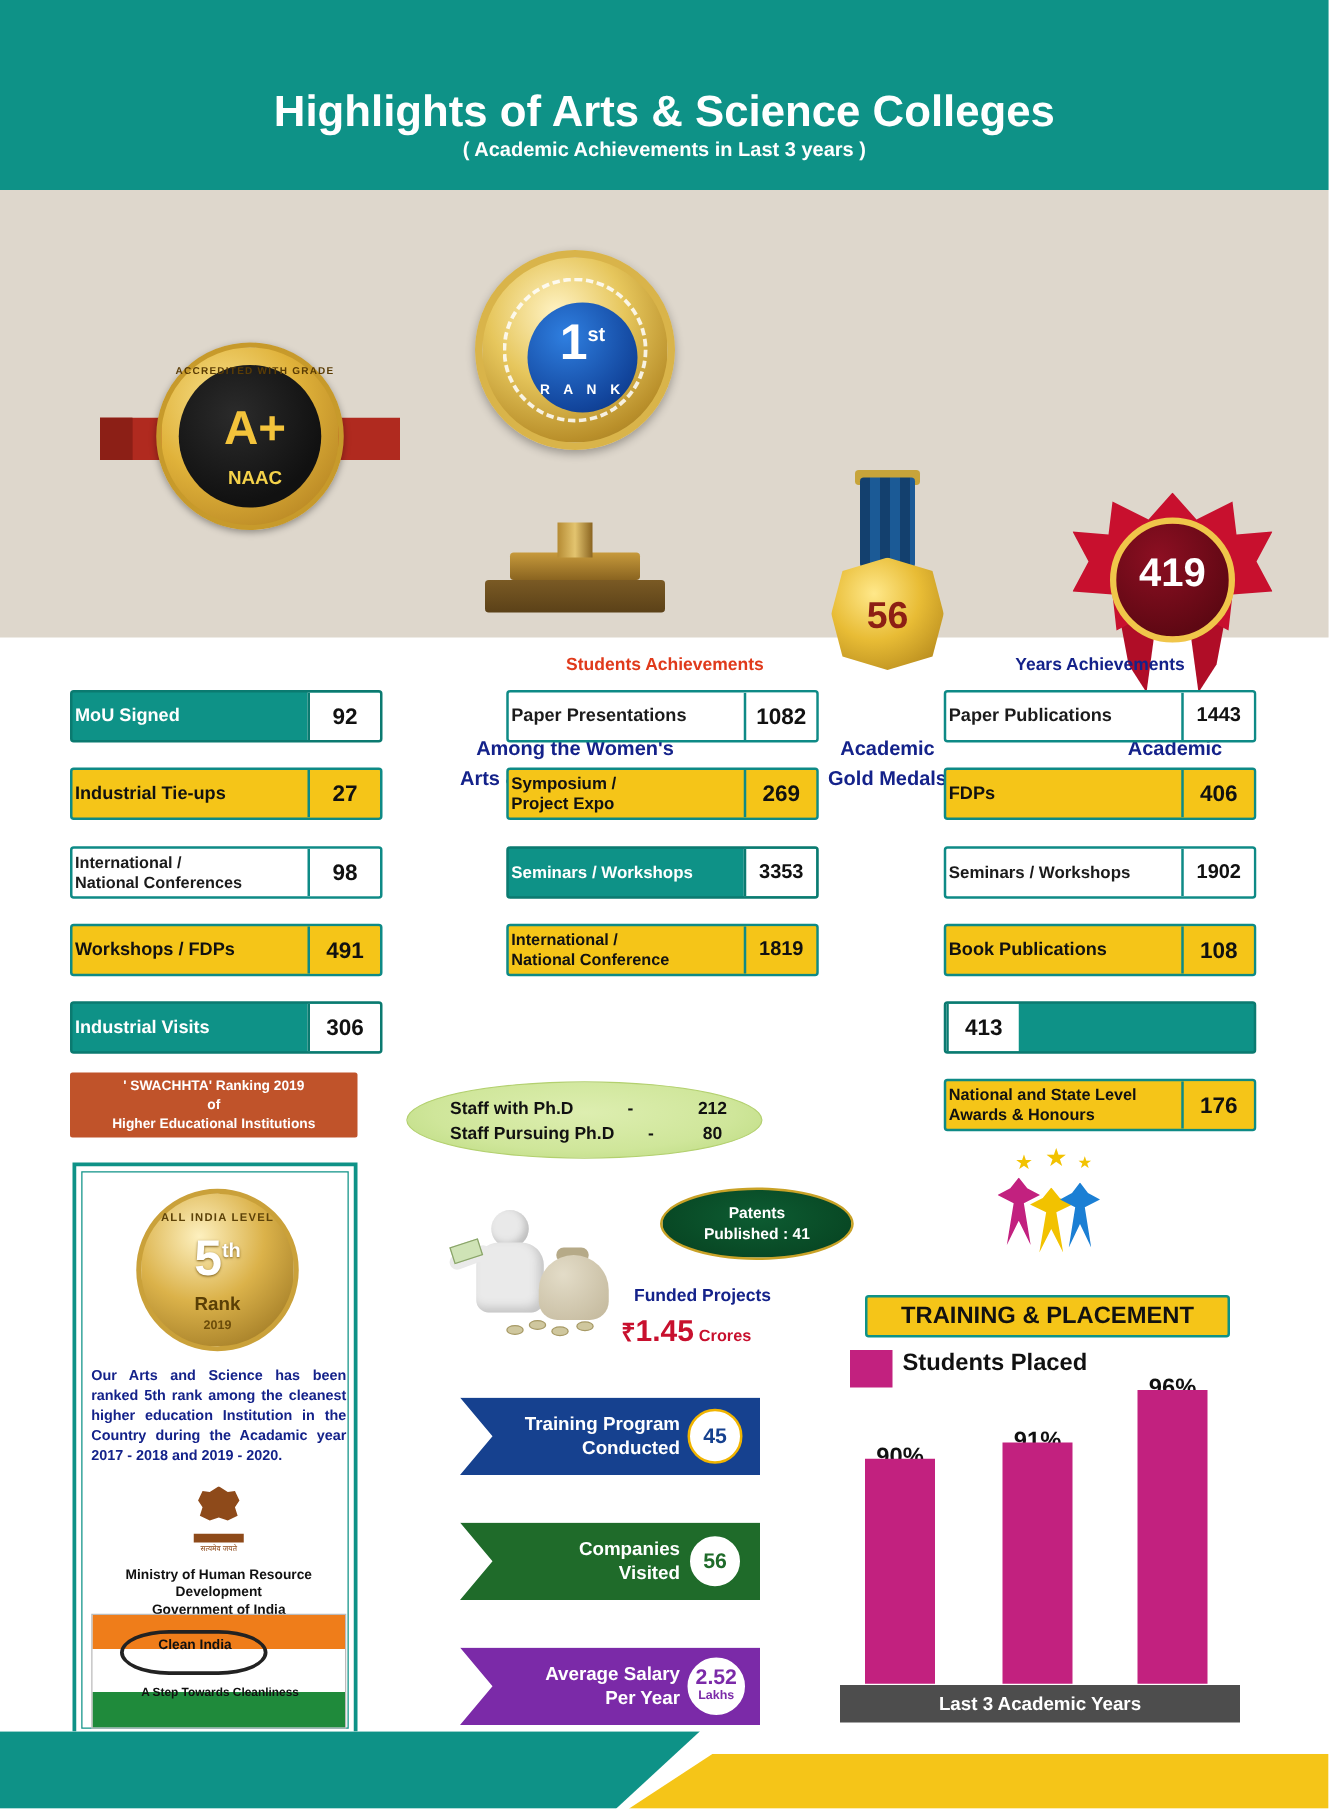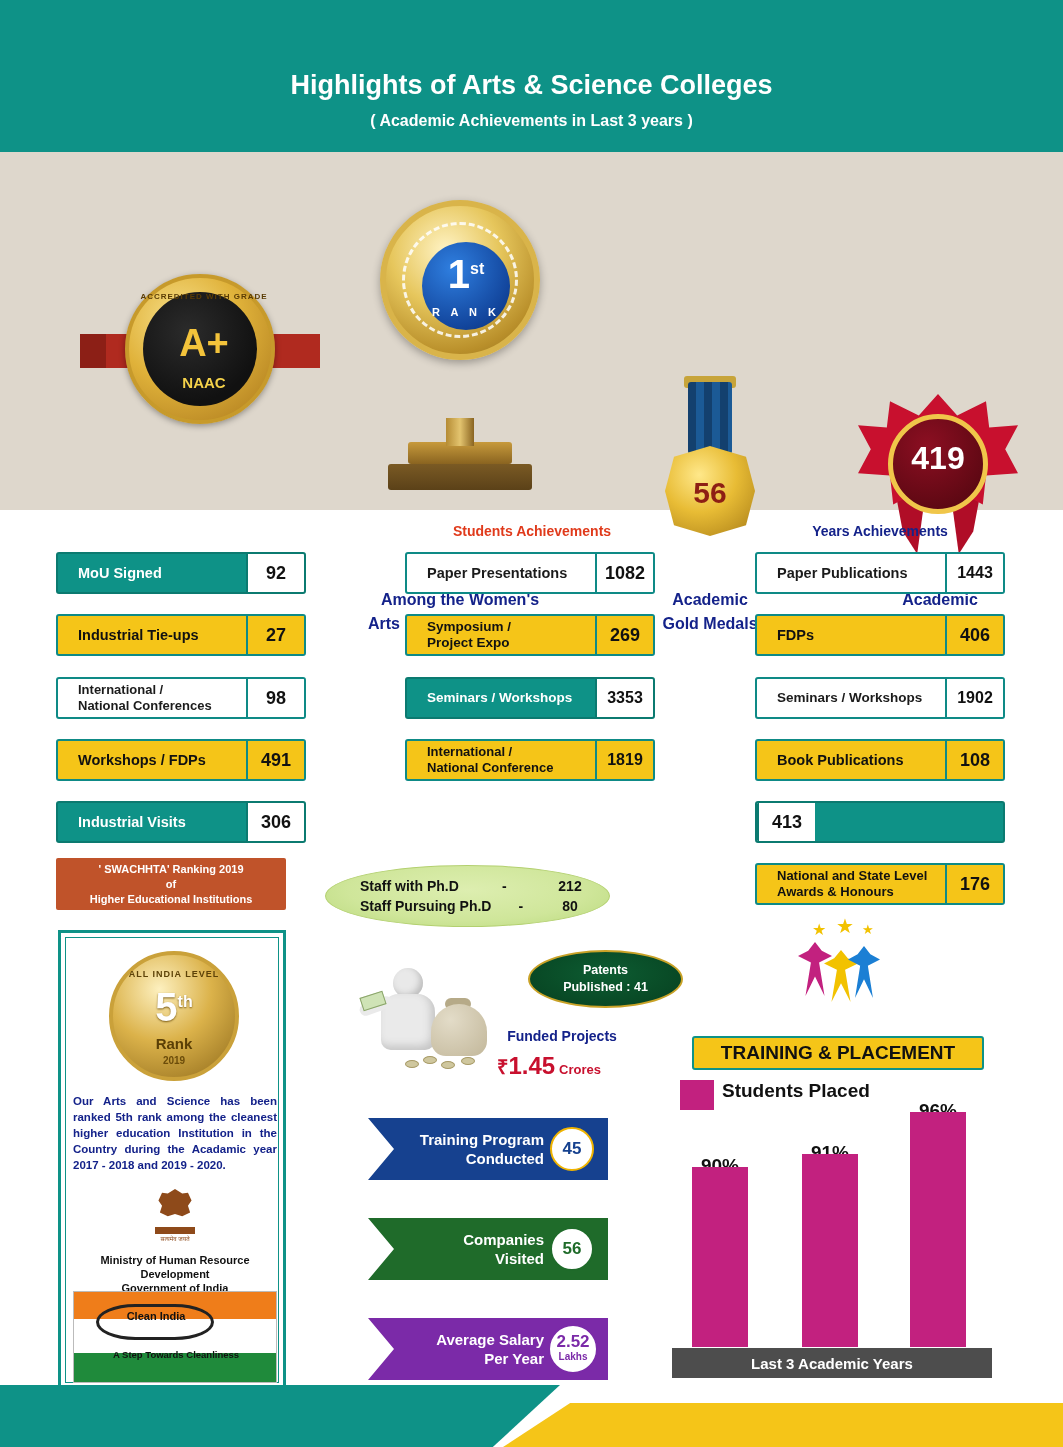--- a/index.html
+++ b/index.html
@@ -11,21 +11,21 @@
     overflow: hidden;
   }
   .page { position: relative; width: 1063px; height: 1447px; background: #fff; }
 
   
   .header {
     position: absolute; left: 0; top: 0; width: 1063px; height: 152px;
     background: #0e9287;
   }
   .header .h-title { position:absolute; top: 70px; left:0; width:100%; text-align:center;
-     color:#fff; font-size:27px; font-weight:bold; }
+     color:#fff; font-size:35px; font-weight:bold; }
   .header .h-sub { position:absolute; top: 112px; left:0; width:100%; text-align:center;
      color:#fff; font-size:16px; font-weight:bold; }
 
   
   .topband {
     position: absolute; left: 0; top: 152px; width: 1063px; height: 358px;
     background: #ded7cc;
   }
 
   
@@ -141,21 +141,21 @@
   .sec-students { left:412px; top:523px; width:240px; }
   .sec-staff { left:760px; top:523px; width:240px; }
   .sec-staff { color:#14228a; }
 
   
   .pill {
     position:absolute; height:42px; display:flex; align-items:stretch;
     border:2px solid #0e8a86; border-radius:3px; overflow:hidden;
   }
   .pill .lbl {
-    flex:1; display:flex; align-items:center; padding-left:20px;
+    flex:1; display:flex; align-items:center; padding-left:2px;
     font-size:14.5px; font-weight:bold; color:#1b1b1b; line-height:16px;
   }
   .pill .val {
     width:58px; display:flex; align-items:center; justify-content:center;
     font-size:18px; font-weight:bold; color:#111;
     border-left:2px solid #0e8a86;
   }
   .pill.teal { background:#0e9287; border-color:#0b7a70; }
   .pill.teal .lbl { color:#ffffff; }
   .pill.teal .val { background:#ffffff; color:#111; border-left:2px solid #0b7a70; }

